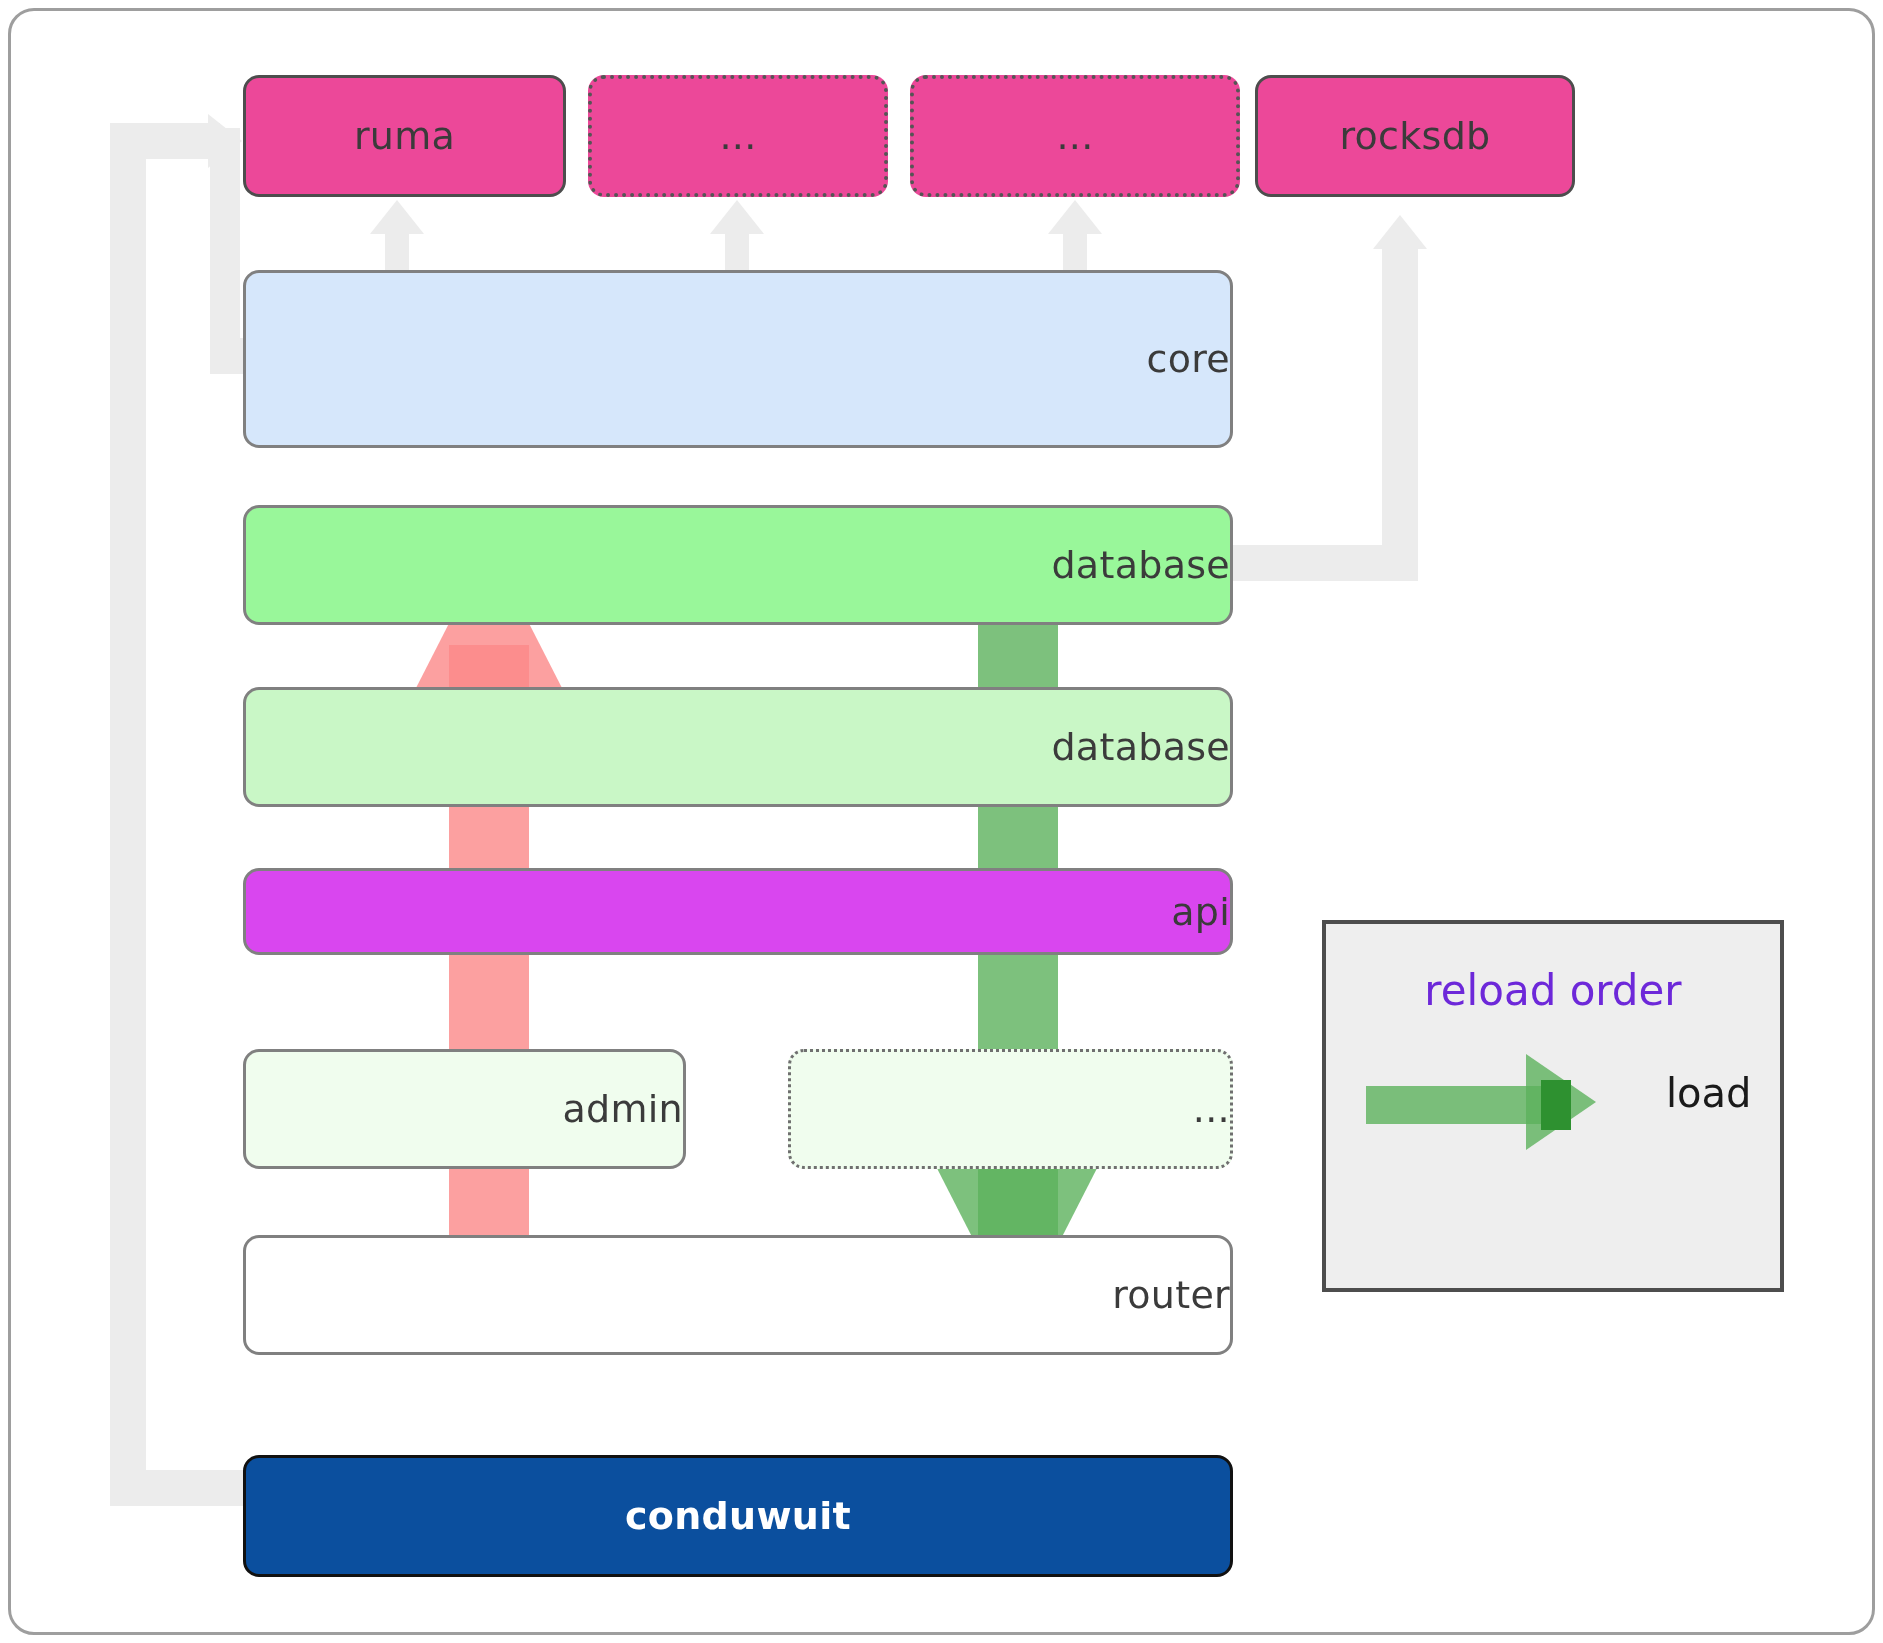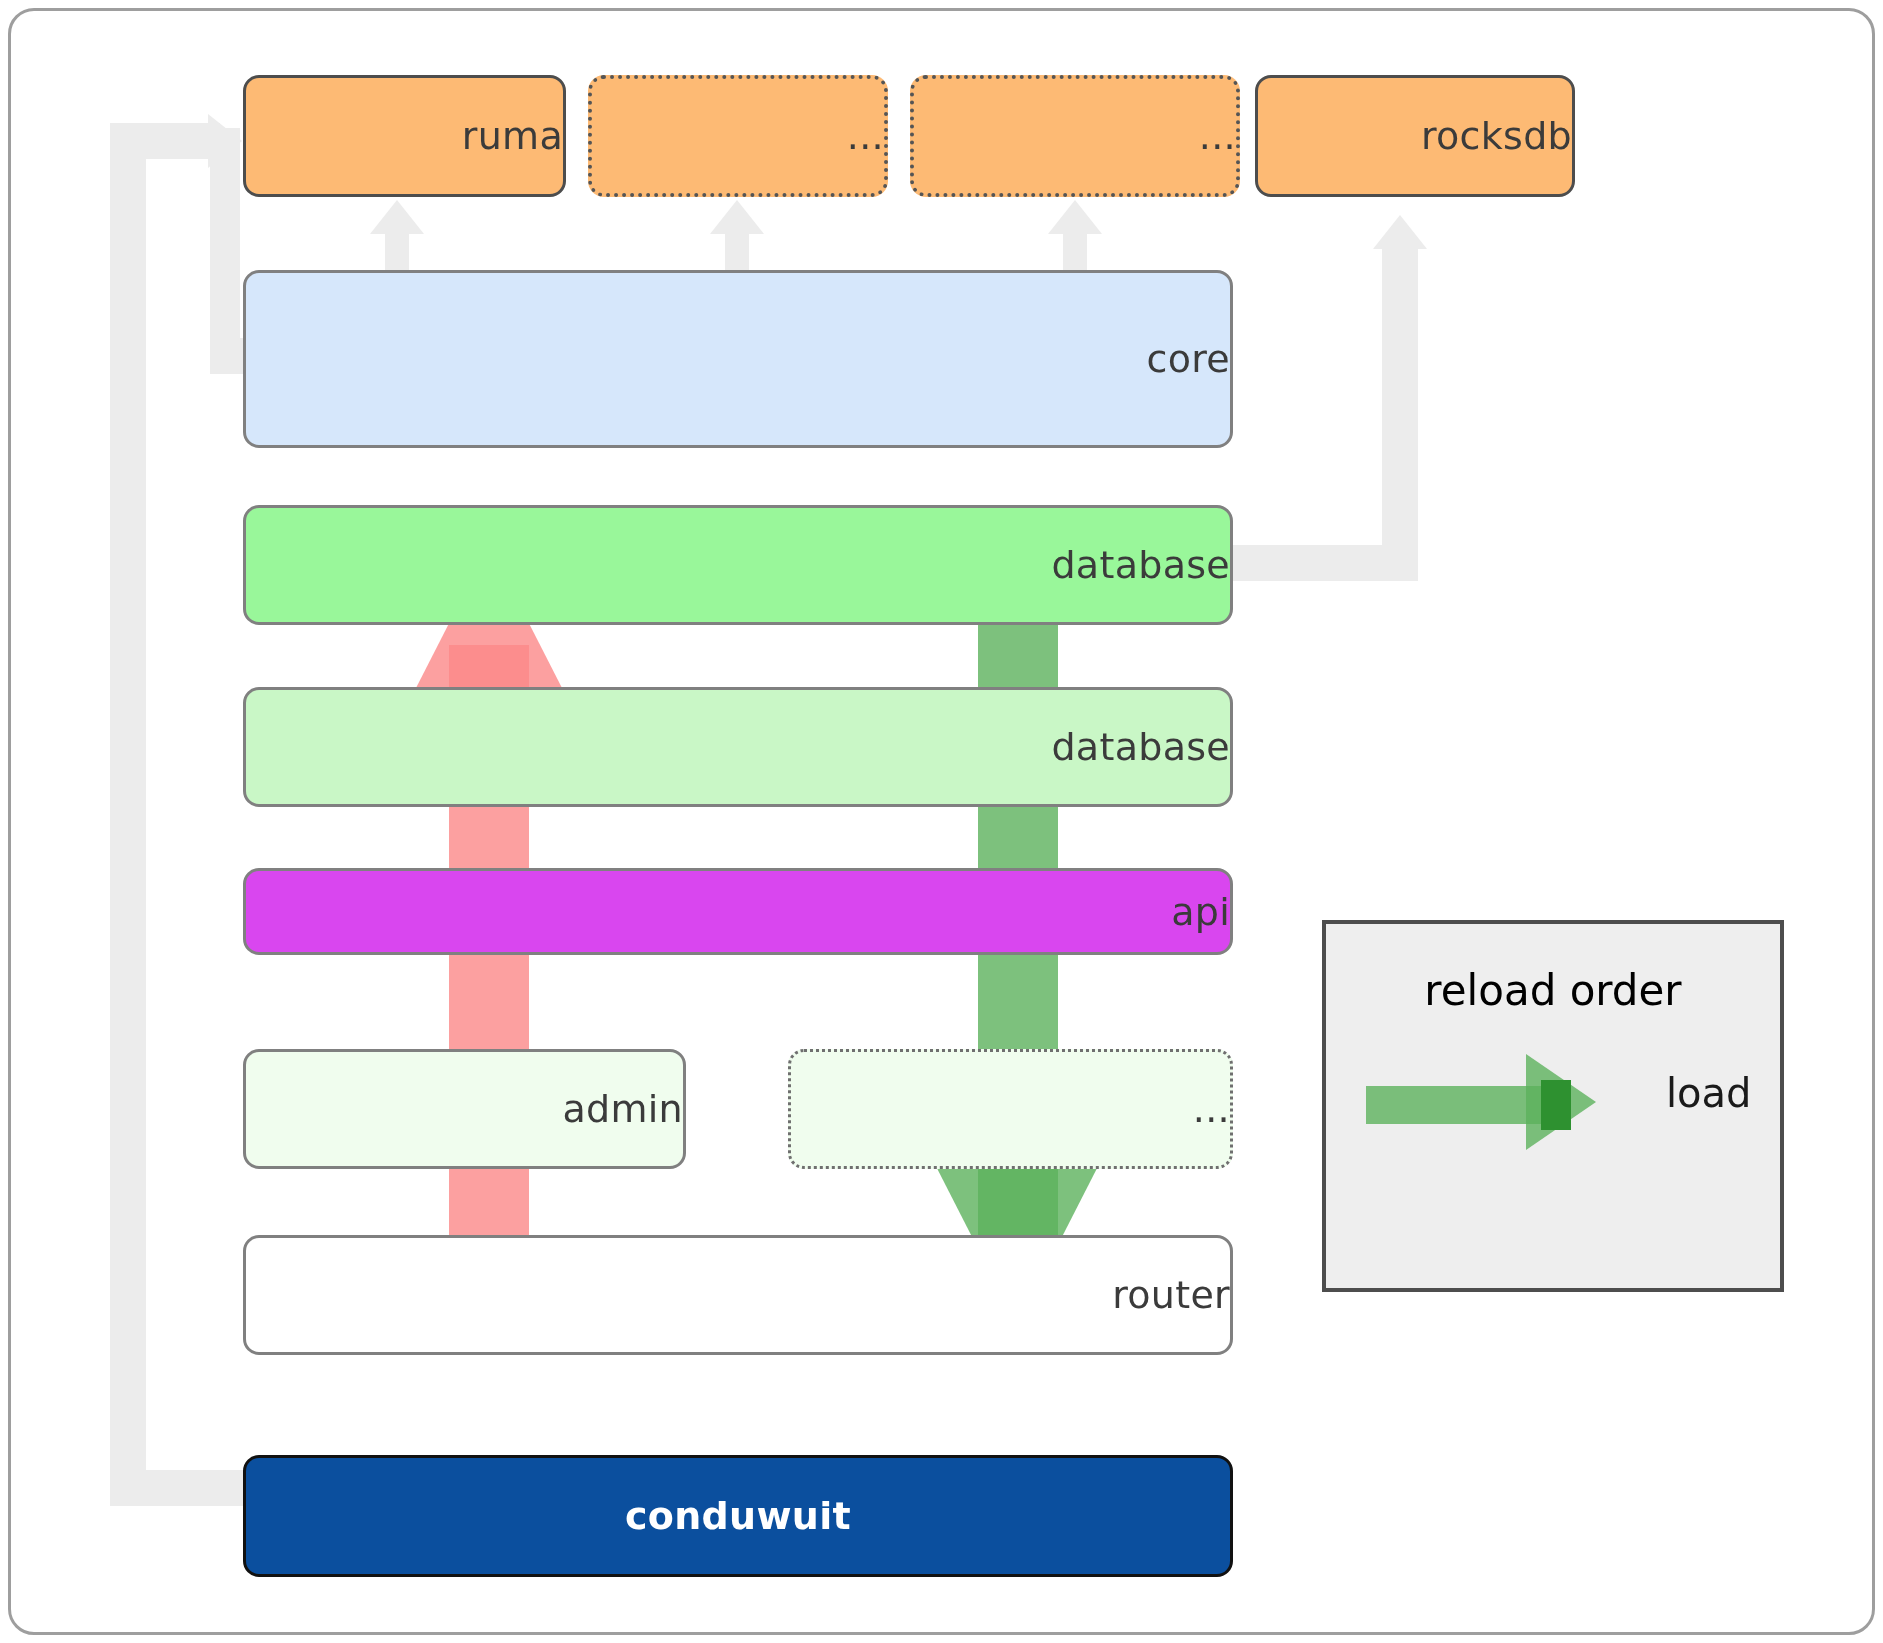--- a/index.html
+++ b/index.html
@@ -29,26 +29,25 @@
     display:flex;align-items:center;justify-content:center;
     border-radius:14px;
     color:#3b3b3b;
     font-size:38px;
     letter-spacing:.3px;
     z-index:6;
   }
 
   
   .dep{
-    background:#fdba74;
+    background:#ec4899;
     border:3px solid #4d4d4d;
     border-radius:16px;
     height:122px;
     top:75px;
-    justify-content:flex-end;
   }
   .dep.dotted{border-style:dotted;border-width:4px;border-color:#555;}
 
   
   .layer{
     left:243px;width:990px;
     border:3px solid #808080;
     border-radius:16px;
     justify-content:flex-end;
   }
@@ -78,21 +77,21 @@
     position:absolute;
     left:1322px;top:920px;
     width:462px;height:372px;
     background:#eeeeee;
     border:4px solid #4d4d4d;
     z-index:8;
     box-sizing:border-box;
   }
   #legend .ltitle{
     position:absolute;left:0;right:0;top:42px;
-    text-align:center;font-size:42px;color:#000000;
+    text-align:center;font-size:42px;color:#6d28d9;
   }
   .lrow{position:absolute;left:40px;width:390px;height:96px;}
   .lbar{position:absolute;left:0;top:32px;width:200px;height:38px;}
   .lhead{
     position:absolute;left:160px;top:0;width:0;height:0;
     border-top:48px solid transparent;
     border-bottom:48px solid transparent;
   }
   .lnub{position:absolute;left:175px;top:26px;width:30px;height:50px;}
   .llabel{position:absolute;left:300px;top:16px;font-size:40px;color:#1a1a1a;}

